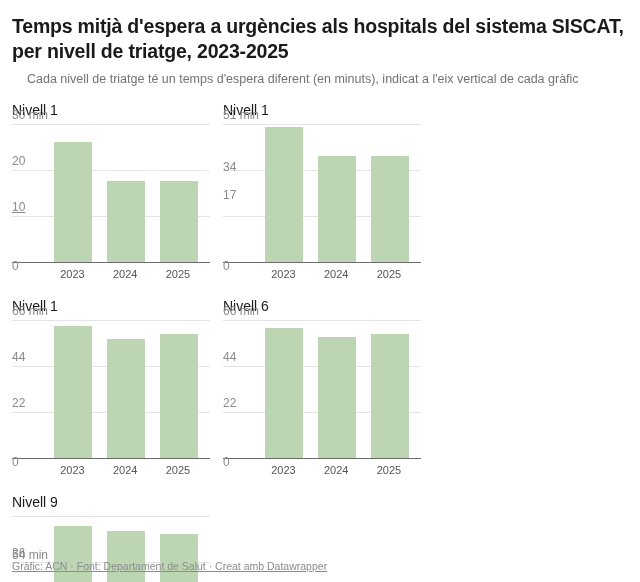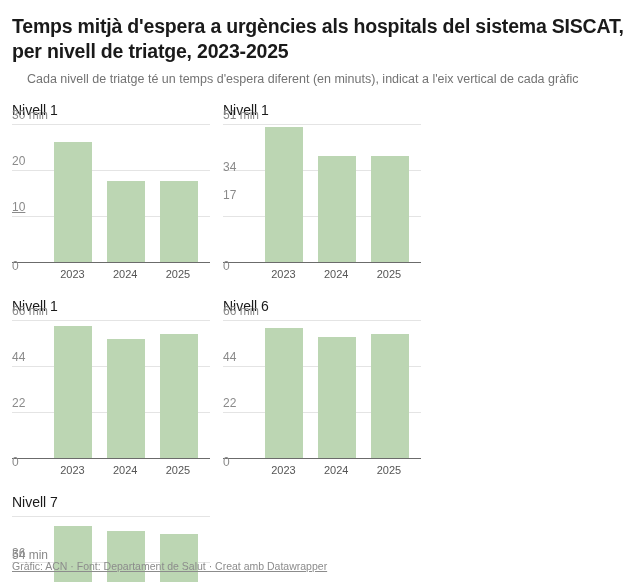--- a/index.html
+++ b/index.html
@@ -256,21 +256,21 @@
             </div>
           </div>
           <div class="xlabels">
             <div class="xlabel">2023</div>
             <div class="xlabel">2024</div>
             <div class="xlabel">2025</div>
           </div>
         </div>
       </div>
       <div class="panel">
-        <div class="panel-title">Nivell 7</div>
+        <div class="panel-title">Nivell 9</div>
         <div class="plot">
           <div class="axis-area">
             <div class="gridline" style="top: 46px;"></div>
             <div class="ytick" style="top: 46px;">36</div>
             <div class="gridline" style="top: 0px;"></div>
             <div class="ytick" style="top: 0px; margin-top: 48px;">54 min</div>
             <div class="bars">
               <div class="bar-slot">
                 <div class="bar" style="height: 127.778px; background: rgb(188, 214, 179);"></div>
               </div>

